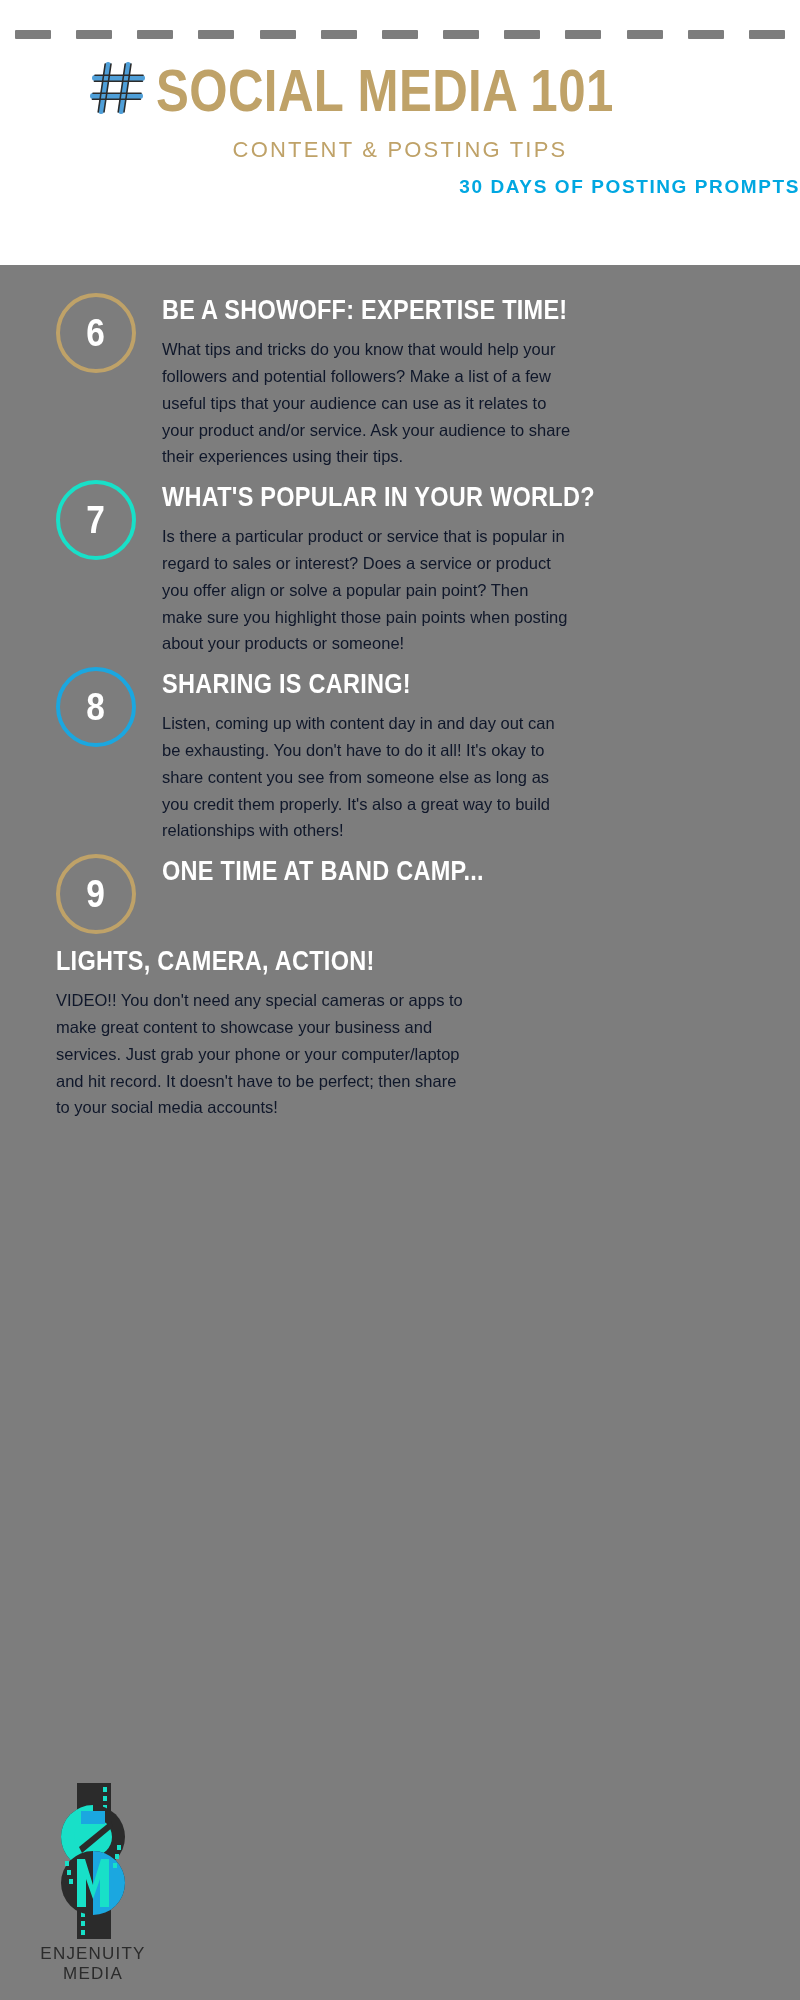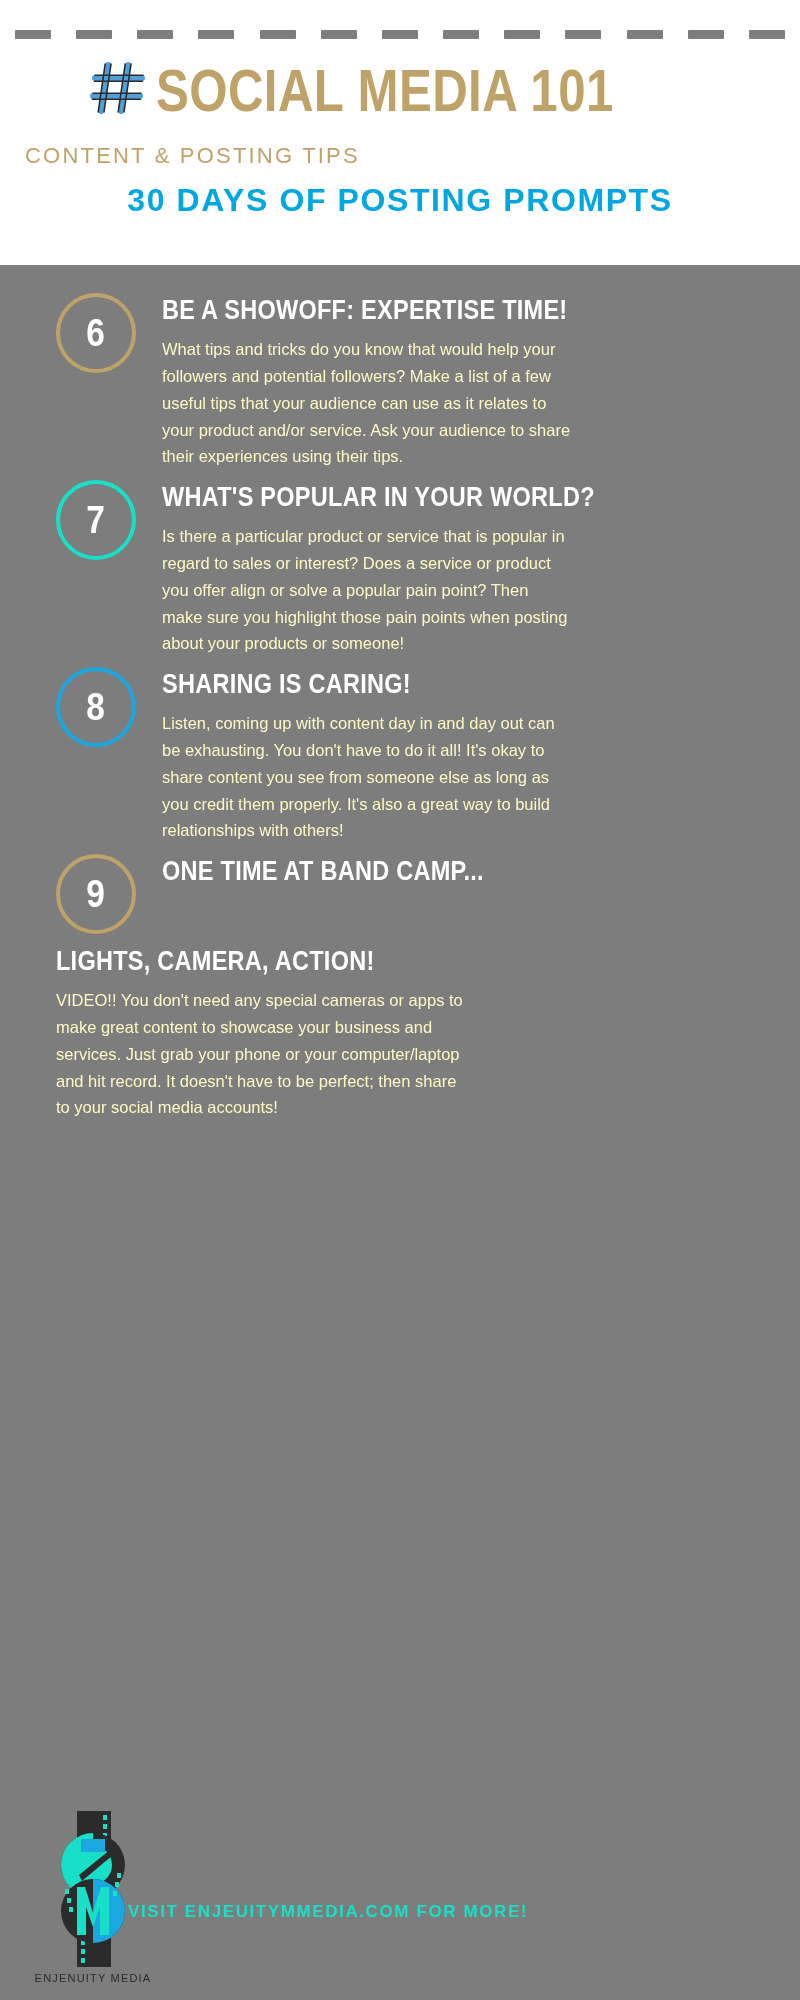--- a/index.html
+++ b/index.html
@@ -35,31 +35,31 @@
     font-weight:bold;
     font-size:60px;
     letter-spacing:0.5px;
     color:#bfa268;
     transform:scaleX(0.82);
     transform-origin:left center;
     white-space:nowrap;
     line-height:1;
   }
   .subtitle {
+    text-align:center;
     color:#bfa268;
     font-size:22px;
     letter-spacing:2.2px;
-    margin-top:22px;
+    margin-top:16px;
     font-weight:normal;
-    padding-left:25px;
   }
   .subtitle2 {
-    text-align:center;
+    text-align:right;
     color:#00a7e1;
-    font-size:32px;
+    font-size:19px;
     font-weight:bold;
     letter-spacing:1.6px;
     margin-top:13px;
   }
 
   
   .body-area {
     position:relative;
     width:800px;
     height:1735px;
@@ -96,40 +96,40 @@
     color:#ffffff;
     letter-spacing:0.3px;
     transform:scaleX(0.84);
     transform-origin:left center;
     white-space:nowrap;
     margin-bottom:12px;
     line-height:1.05;
   }
   .tip-text {
     font-size:16.5px;
-    color:#fef9c3;
+    color:#0f172a;
     line-height:1.62;
     max-width:410px;
   }
 
   
   .footer {
     position:absolute;
     left:0; bottom:0;
     width:800px; height:240px;
   }
   .logo-block {
     position:absolute;
     left:28px; bottom:16px;
     width:130px;
     text-align:center;
   }
   .logo-mark { width:104px; height:160px; display:block; margin:0 auto; }
   .logo-word {
-    font-size:11px;
+    font-size:17px;
     color:#2b2b2b;
     letter-spacing:1.2px;
     margin-top:3px;
     font-family:"Liberation Sans Narrow","Liberation Sans", sans-serif;
   }
   .cta {
     position:absolute;
     left:128px; bottom:78px;
     color:#18e0c8;
     font-size:17px;
@@ -278,17 +278,16 @@
               <rect x="26" y="89" width="4" height="5"></rect>
             <rect x="28" y="98" width="4" height="5"></rect>
             <rect x="76" y="64" width="4" height="5"></rect>
               <rect x="74" y="73" width="4" height="5"></rect>
             <rect x="72" y="82" width="4" height="5"></rect>
           </g>
         </svg>
         <div class="logo-word">ENJENUITY MEDIA</div>
       </div>
 
-      <div class="cta">VISIT ENJEUITYMMEDIA.COM FOR MORE!</div>
     </div>
 
   </div>
 </div>
 
 </body></html>

